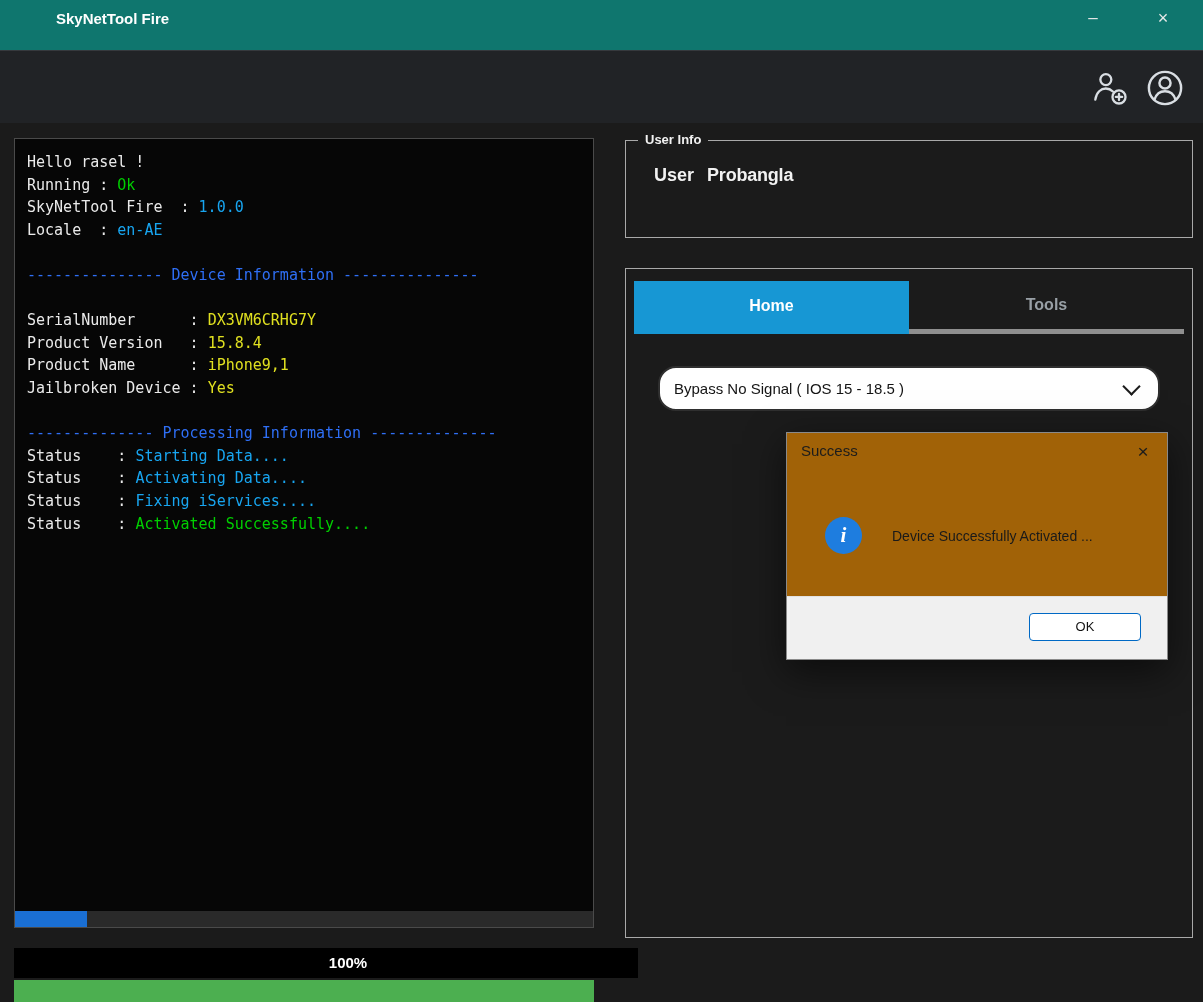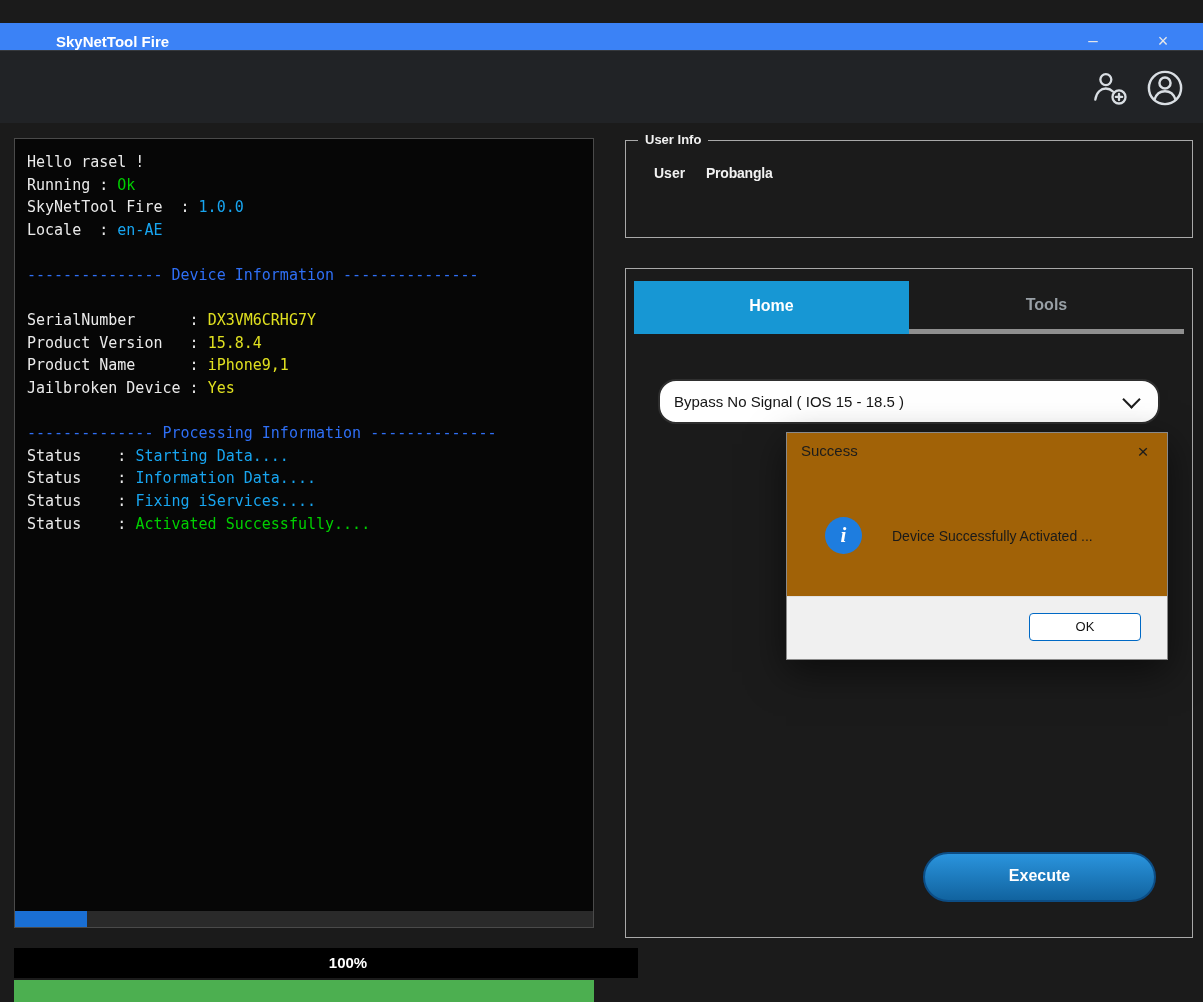--- a/index.html
+++ b/index.html
@@ -1,21 +1,21 @@
 <!DOCTYPE html>
 <html style="--accent-blue: #1797d4; --console-green: #00cf00; --console-cyan: #18a5f0; --console-blue: #2f6ff5; --console-yellow: #e0e020; --progress-green: #4caf50; --progress-blue: #1a6fd4; --info-blue: #1e7ddf; --ok-border-blue: #0069c5;"><head>
 <meta charset="utf-8">
 <title>SkyNetTool Fire</title>
 <style>
   html,body{margin:0;padding:0;background:#000;}
   .app{position:relative;width:1203px;height:1002px;background:#1b1b1b;overflow:hidden;
        font-family:"Liberation Sans",sans-serif;-webkit-font-smoothing:antialiased;}
 
   
-  .titlebar{position:absolute;left:0;top:0;width:100%;height:50px;background:#3b82f6;margin-top:23px;}
+  .titlebar{position:absolute;left:0;top:0;width:100%;height:50px;background:#0f766e;}
   .win-title{position:absolute;left:56px;top:10px;font-size:15px;font-weight:bold;color:#ffffff;}
   .win-btn{position:absolute;top:2px;width:48px;height:32px;text-align:center;line-height:32px;
            color:#e9e9e9;font-size:17px;cursor:pointer;}
   .win-btn.min{right:86px;}
   .win-btn.close{right:16px;font-size:18px;}
 
   
   .toolbar{position:absolute;left:0;top:50px;width:100%;height:72px;background:#212326;
            border-top:1px solid #36393d;}
   .tool-btn{position:absolute;top:17px;width:40px;height:40px;cursor:pointer;}
@@ -38,34 +38,34 @@
 
   .pct-bar{position:absolute;left:14px;top:948px;width:580px;height:30px;background:#000000;
            color:#ffffff;font-weight:bold;font-size:15px;text-align:center;line-height:30px;padding-left:44px;}
   .main-progress{position:absolute;left:14px;top:980px;width:580px;height:22px;background:#1e1e1e;}
   .main-progress-fill{position:absolute;left:0;top:0;height:100%;width:100%;background:var(--progress-green,#4caf50);}
 
   
   .userinfo{position:absolute;left:625px;top:140px;width:566px;height:96px;border:1px solid #a9a9a9;}
   .ui-legend{position:absolute;top:-9px;left:12px;background:#1b1b1b;padding:0 7px;font-size:13px;
              color:#f2f2f2;font-weight:600;}
-  .ui-row{position:absolute;left:28px;color:#f2f2f2;font-size:14px;font-weight:600;white-space:nowrap;}
+  .ui-row{position:absolute;left:28px;color:#f2f2f2;font-size:18px;font-weight:600;white-space:nowrap;}
   .ui-row.r1{top:24px;}
   .ui-row.r2{top:56px;}
   .ui-label{display:inline-block;min-width:48px;}
   .ui-value{letter-spacing:-0.2px;}
 
   
   .tabpanel{position:absolute;left:625px;top:268px;width:566px;height:668px;border:1px solid #a9a9a9;}
   .tab-underline{position:absolute;left:8px;top:60px;width:550px;height:5px;background:#8f8f8f;}
   .tab{position:absolute;top:12px;width:275px;text-align:center;font-weight:bold;font-size:16px;cursor:pointer;}
   .tab.home{left:8px;height:53px;line-height:50px;background:var(--accent-blue,#1797d4);color:#ffffff;z-index:2;}
   .tab.tools{left:283px;height:48px;line-height:48px;color:#99a0a6;text-align:center;}
 
-  .dropdown{position:absolute;left:32px;top:110px;width:502px;height:45px;background:#ffffff;
+  .dropdown{position:absolute;left:32px;top:97px;width:502px;height:45px;background:#ffffff;
             border:2px solid #2f2f2f;border-radius:18px;box-sizing:border-box;cursor:pointer;}
   .dropdown-value{position:absolute;left:14px;top:0;line-height:41px;font-size:15px;color:#141414;white-space:nowrap;}
   .chevron{position:absolute;right:20px;top:12px;width:11px;height:11px;
            border-right:2.5px solid #1c1c1c;border-bottom:2.5px solid #1c1c1c;transform:rotate(45deg);}
 
   .execute{position:absolute;left:297px;top:583px;width:233px;height:50px;border-radius:25px;
            background:linear-gradient(#2a94dd,#11639f);border:2px solid #0c4d85;box-sizing:border-box;
            color:#ffffff;font-weight:bold;font-size:16px;text-align:center;line-height:44px;cursor:pointer;}
 
   
@@ -129,21 +129,21 @@
     <div class="cline"></div>
     <div class="cline c-blue">--------------- Device Information ---------------</div>
     <div class="cline"></div>
     <div class="cline"><span class="c-white">SerialNumber      : </span><span class="c-yellow">DX3VM6CRHG7Y</span></div>
     <div class="cline"><span class="c-white">Product Version   : </span><span class="c-yellow">15.8.4</span></div>
     <div class="cline"><span class="c-white">Product Name      : </span><span class="c-yellow">iPhone9,1</span></div>
     <div class="cline"><span class="c-white">Jailbroken Device : </span><span class="c-yellow">Yes</span></div>
     <div class="cline"></div>
     <div class="cline c-blue">-------------- Processing Information --------------</div>
     <div class="cline"><span class="c-white">Status    : </span><span class="c-cyan">Starting Data....</span></div>
-    <div class="cline"><span class="c-white">Status    : </span><span class="c-cyan">Information Data....</span></div>
+    <div class="cline"><span class="c-white">Status    : </span><span class="c-cyan">Activating Data....</span></div>
     <div class="cline"><span class="c-white">Status    : </span><span class="c-cyan">Fixing iServices....</span></div>
     <div class="cline"><span class="c-white">Status    : </span><span class="c-green">Activated Successfully....</span></div>
 
     <div class="mini-track">
       <div class="mini-fill"></div>
     </div>
   </div>
 
   <div class="pct-bar">
     <span>100%</span>
@@ -163,21 +163,20 @@
   <div class="tabpanel">
     <div class="tab-underline"></div>
     <div class="tab home">Home</div>
     <div class="tab tools">Tools</div>
 
     <div class="dropdown">
       <span class="dropdown-value">Bypass No Signal ( IOS 15 - 18.5 )</span>
       <span class="chevron"></span>
     </div>
 
-    <div class="execute">Execute</div>
   </div>
 
   <div class="dialog">
     <div class="dlg-title">Success</div>
     <div class="dlg-close">
       <span>×</span>
     </div>
     <div class="dlg-icon">i</div>
     <div class="dlg-msg">Device Successfully Activated ...</div>
     <div class="dlg-footer">

